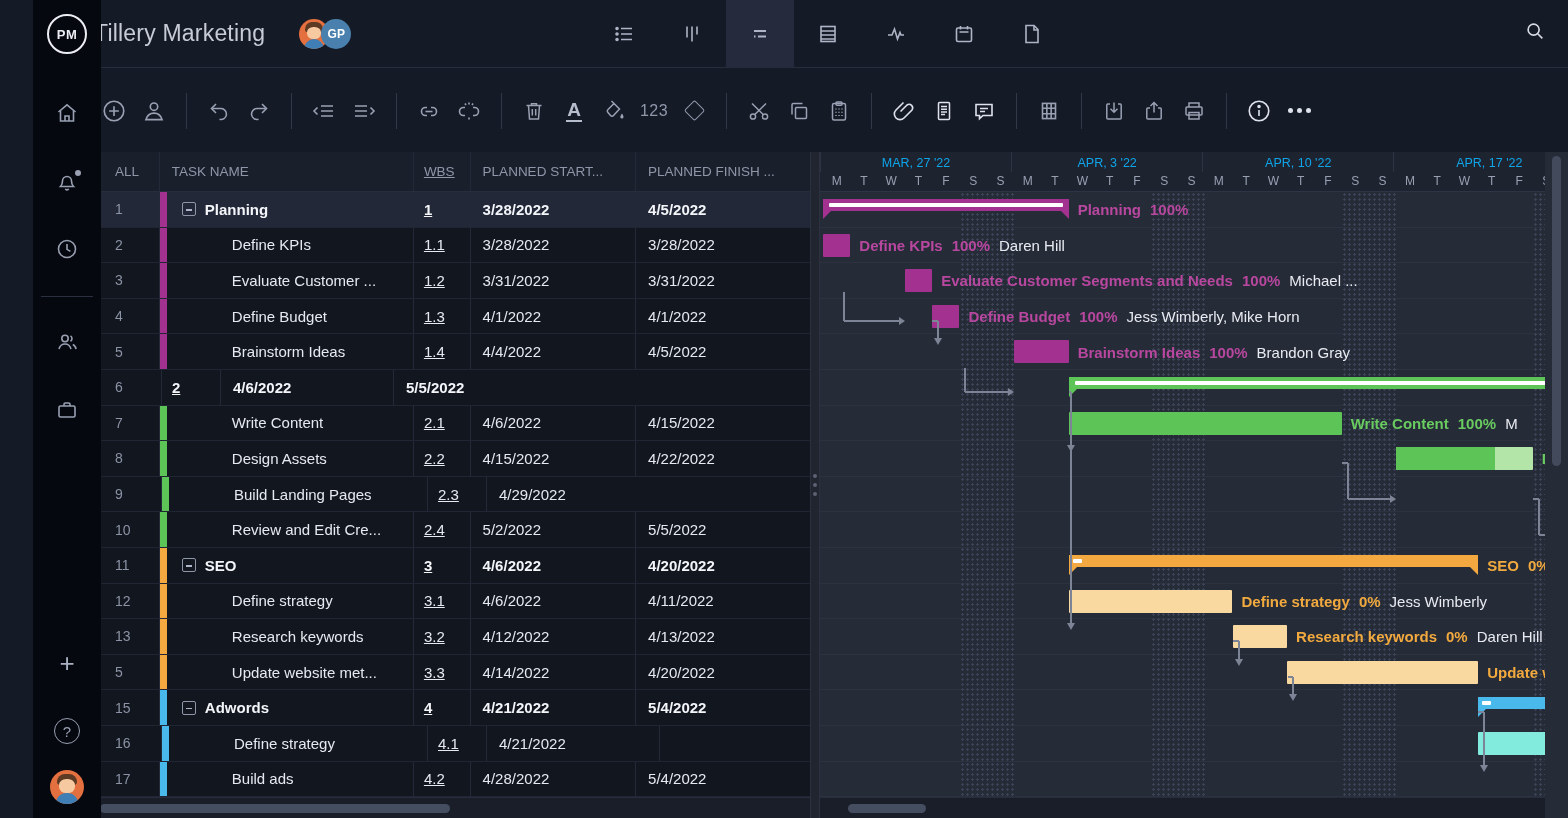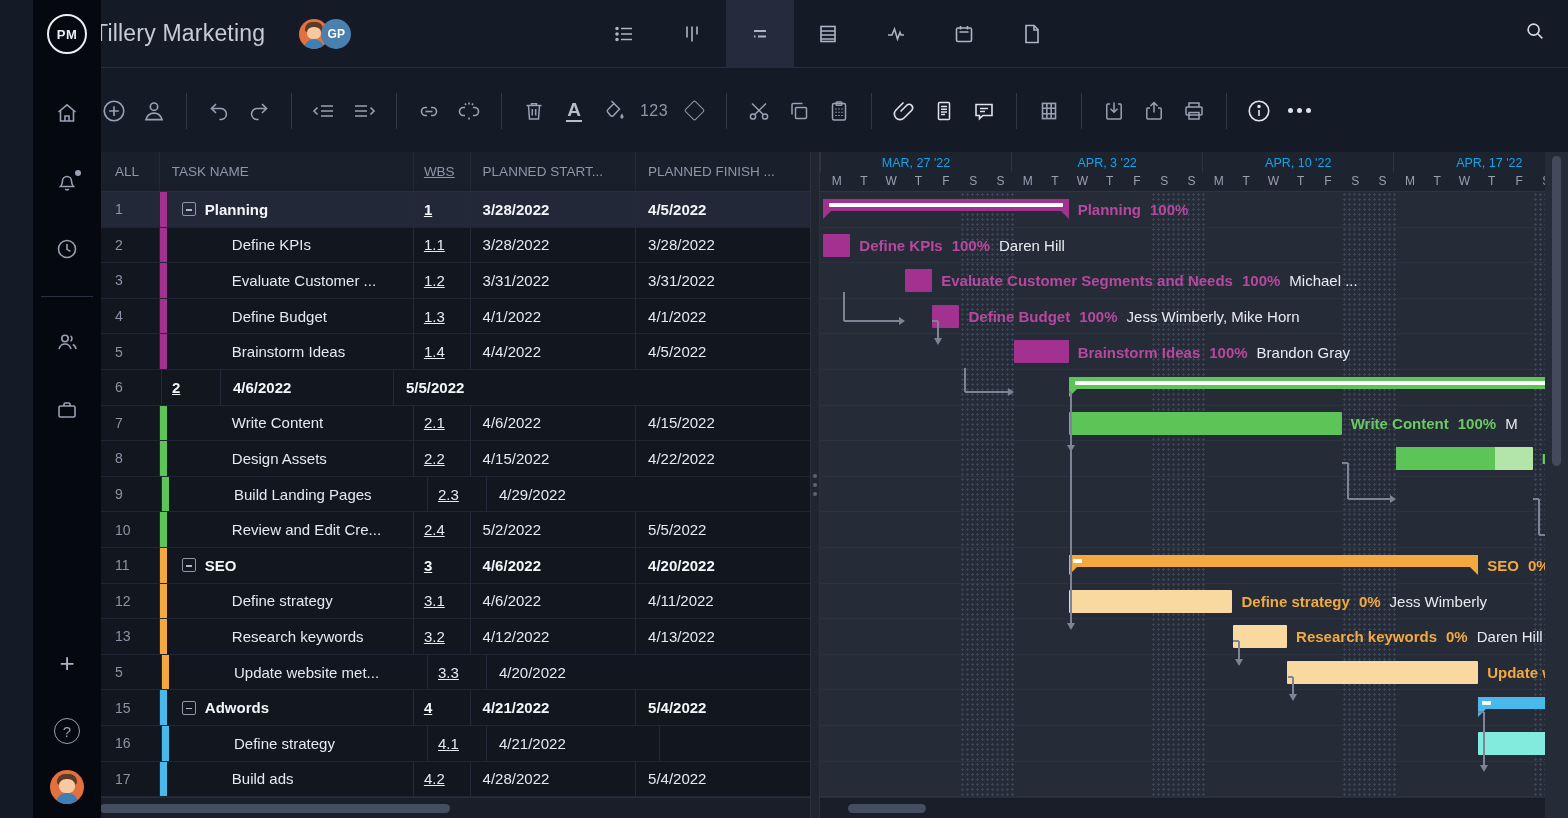--- a/index.html
+++ b/index.html
@@ -552,20 +552,21 @@
           </div>
           <div class="trow">
             <div class="cell c-num">5</div>
             <div class="cell c-task">
               <span class="strip" style="background: rgb(243, 169, 63);"></span>
               <span class="task-inner child">
                 <span class="tname">Update website met...</span>
               </span>
             </div>
             <div class="cell c-wbs">3.3</div>
+            <div class="cell c-date">4/14/2022</div>
             <div class="cell c-date c-fin">4/20/2022</div>
           </div>
           <div class="trow group">
             <div class="cell c-num">15</div>
             <div class="cell c-task">
               <span class="strip" style="background: rgb(73, 184, 234);"></span>
               <span class="task-inner">
                 <span class="collapse"></span>
                 <span class="tname">Adwords</span>
               </span>

